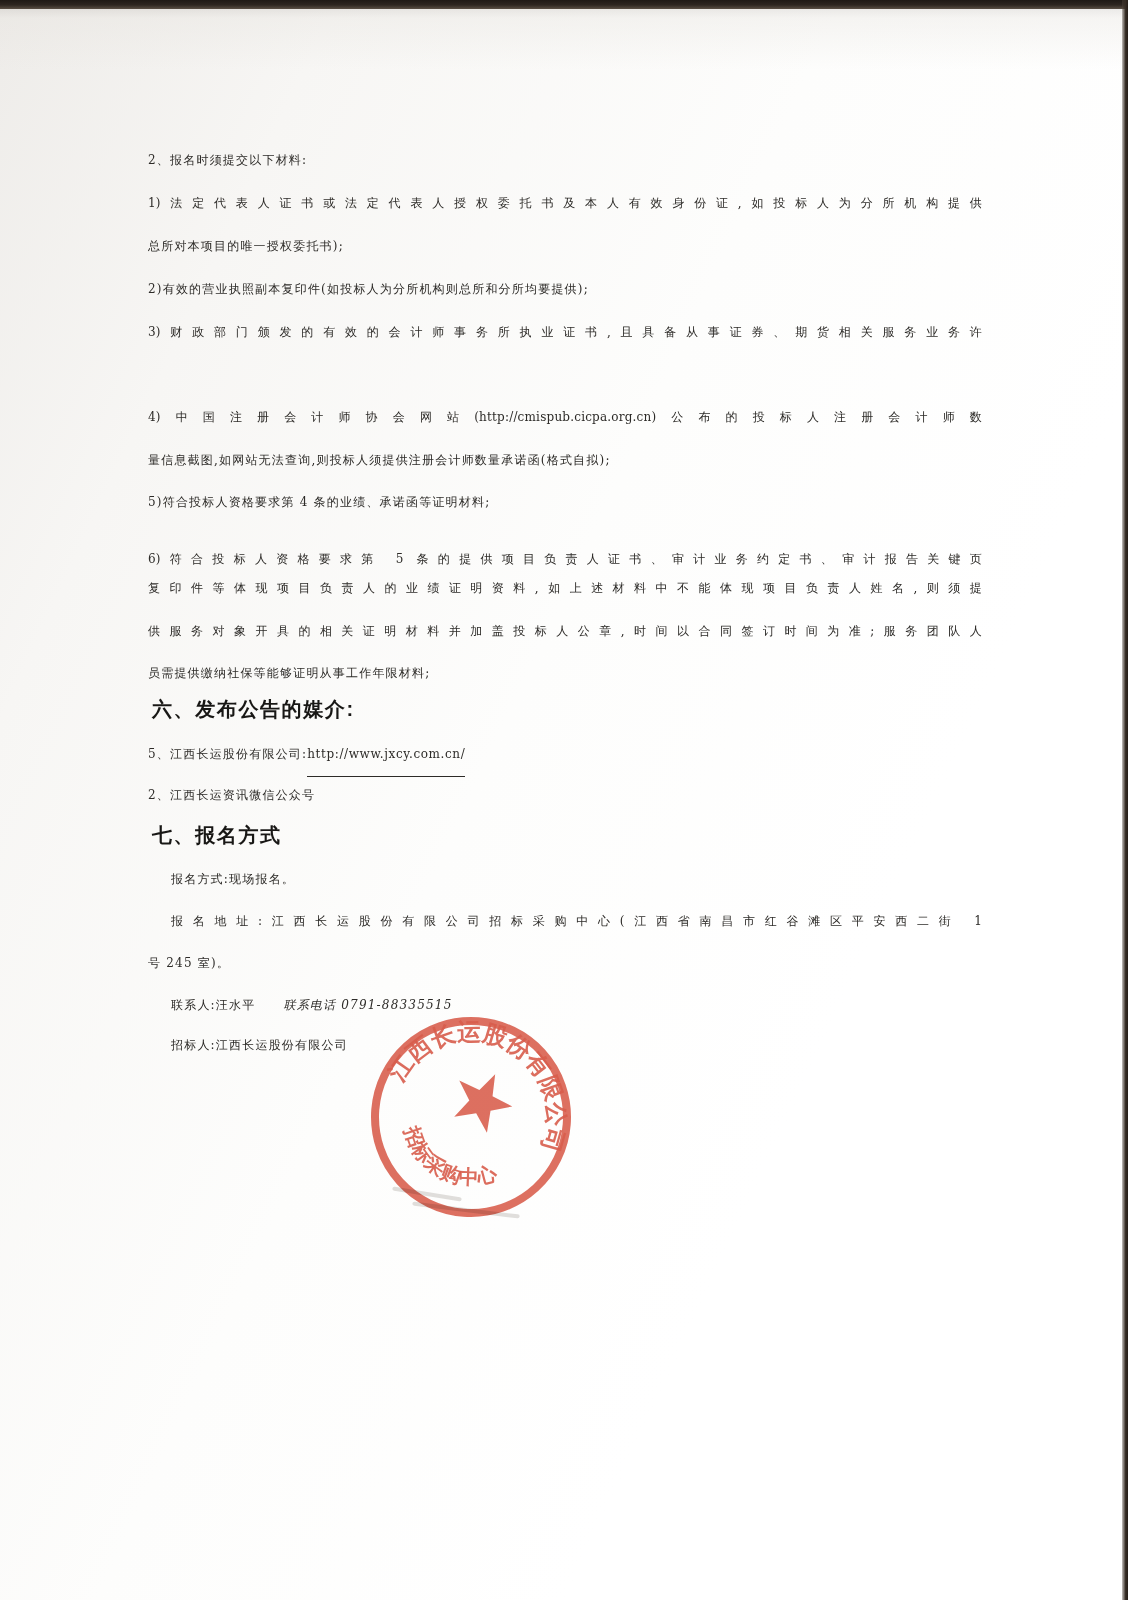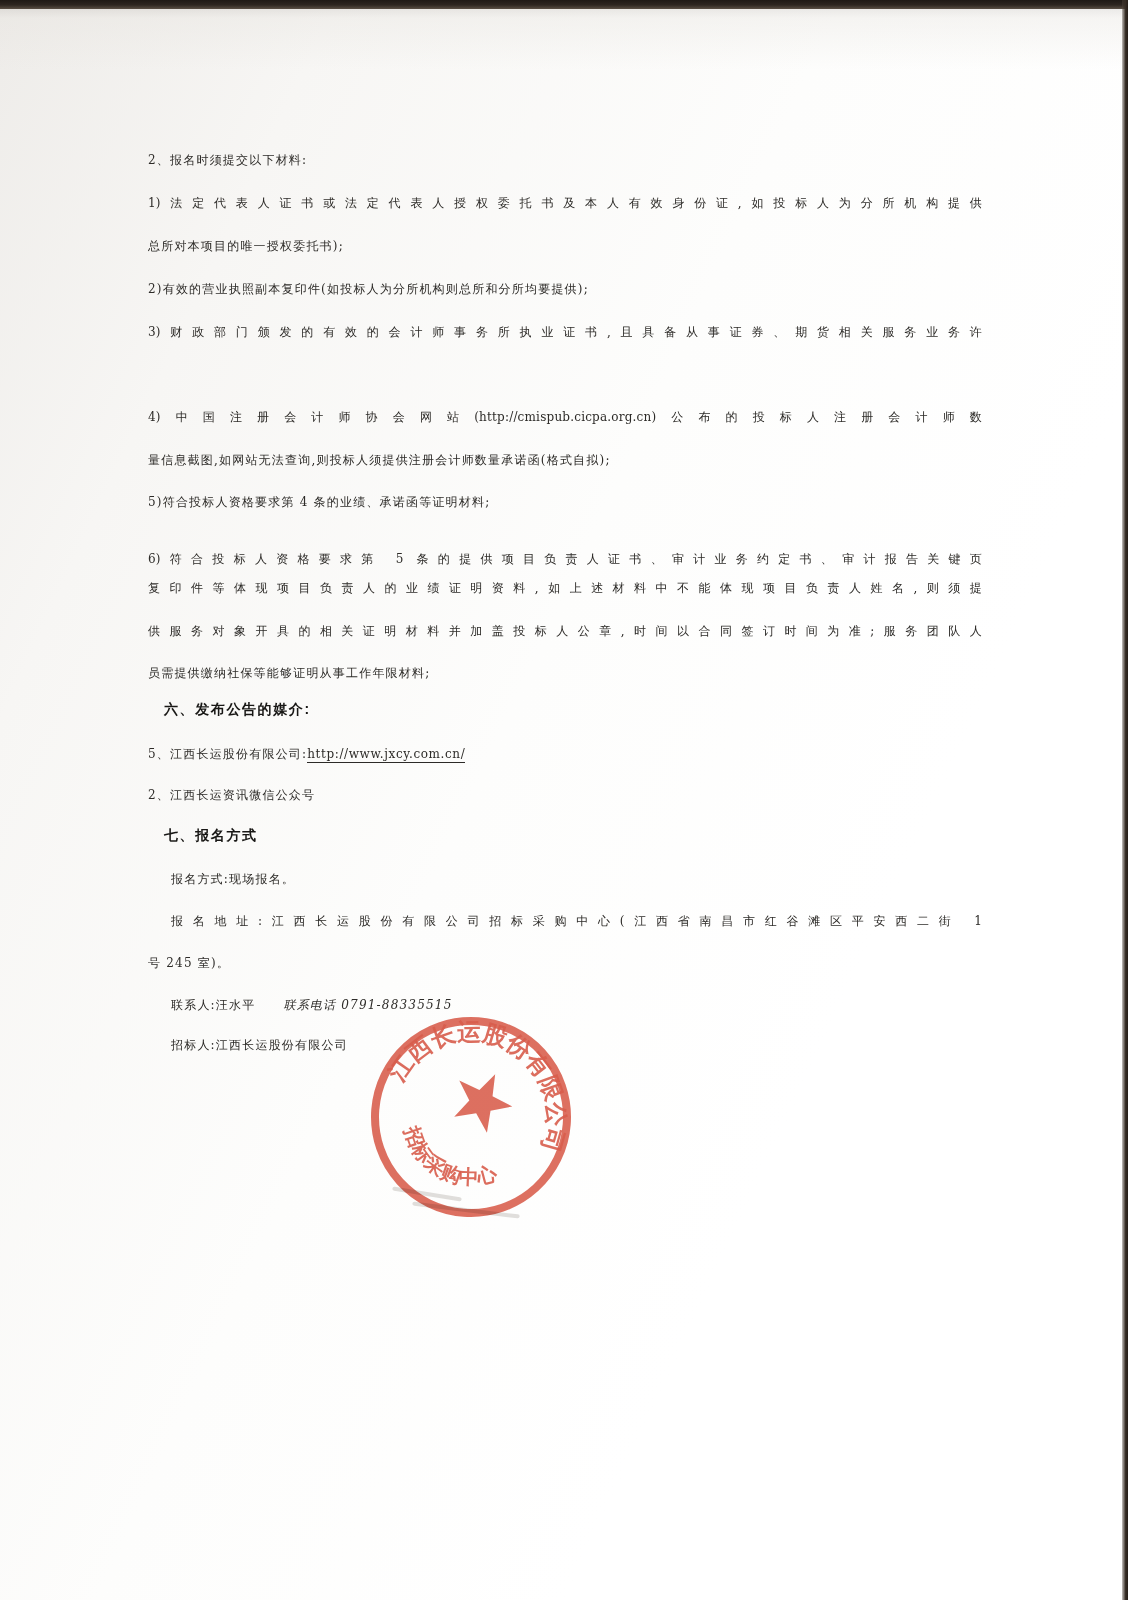--- a/index.html
+++ b/index.html
@@ -12,25 +12,25 @@
     color:#2d2b28;
   }
   .edge-top{position:absolute;top:0;left:0;width:100%;height:9px;
     background:linear-gradient(180deg,#1f1915 0%,#2e2620 55%,#5a4f44 100%);z-index:9;}
   .edge-right{position:absolute;top:0;right:0;width:6px;height:100%;
     background:linear-gradient(90deg,rgba(90,80,70,0.35) 0%,#352c24 60%,#241d17 100%);z-index:9;}
   .ln{position:absolute;left:148px;font-size:12px;line-height:30px;
     white-space:nowrap;letter-spacing:1.2px;}
   .fill{width:834px;white-space:normal;letter-spacing:0.2px;
     text-align:justify;text-align-last:justify;}
-  .hd{position:absolute;left:164px;font-size:14px;line-height:30px;white-space:nowrap;
+  .hd{position:absolute;left:152px;font-size:20px;line-height:30px;white-space:nowrap;
     font-family:"Liberation Sans","DejaVu Sans",sans-serif;font-weight:bold;
     letter-spacing:1.6px;color:#181715;}
   .ind{left:171px;}
-  .url{border-bottom:1.6px solid #2d2b28;padding-bottom:1px;letter-spacing:0.6px;cursor:pointer;}
+  .url{border-bottom:1.6px solid #2d2b28;padding-bottom:15px;letter-spacing:0.6px;cursor:pointer;}
   .gap{margin-left:28px;font-style:italic;}
   .seal{position:absolute;left:351px;top:997px;width:240px;height:240px;
     mix-blend-mode:multiply;opacity:0.93;z-index:5;}
   .seal text{font-family:"DejaVu Serif","Liberation Serif",serif;font-weight:bold;}
   .smudge{position:absolute;background:rgba(118,110,102,0.22);border-radius:3px;}
   .smudge.a{left:392px;top:1192px;width:70px;height:4px;transform:rotate(9deg);}
   .smudge.b{left:412px;top:1208px;width:108px;height:4px;transform:rotate(7deg);}
 </style>
 </head>
 <body>

